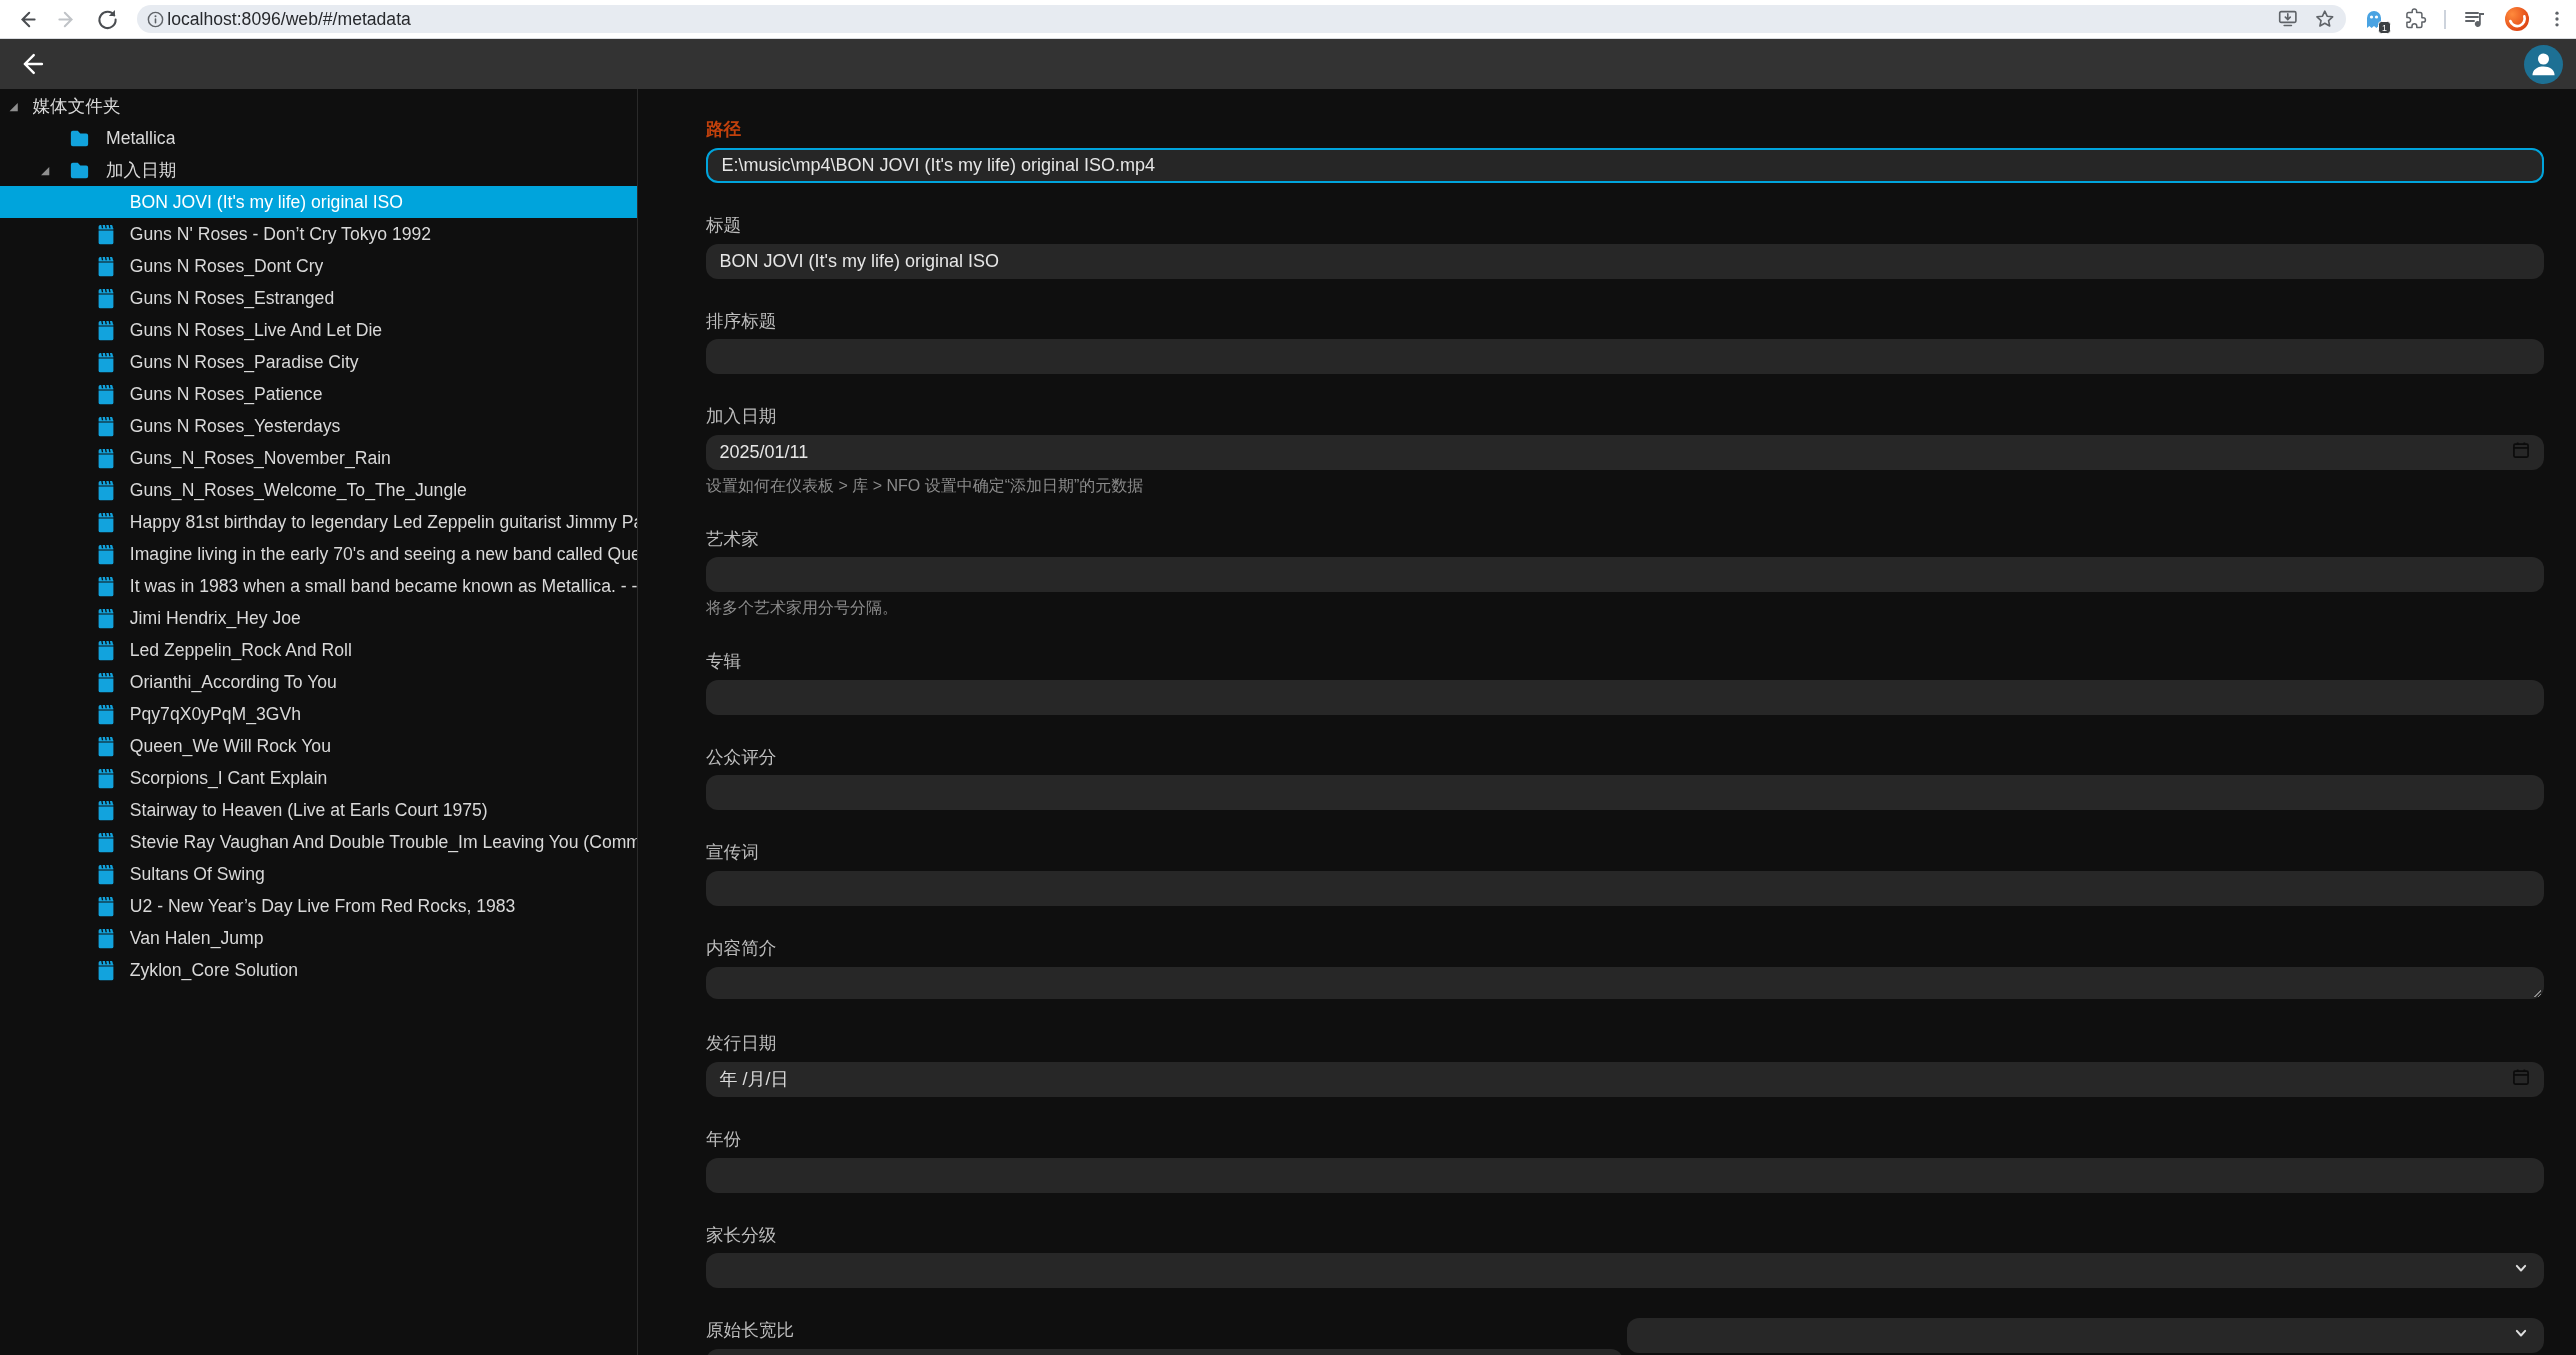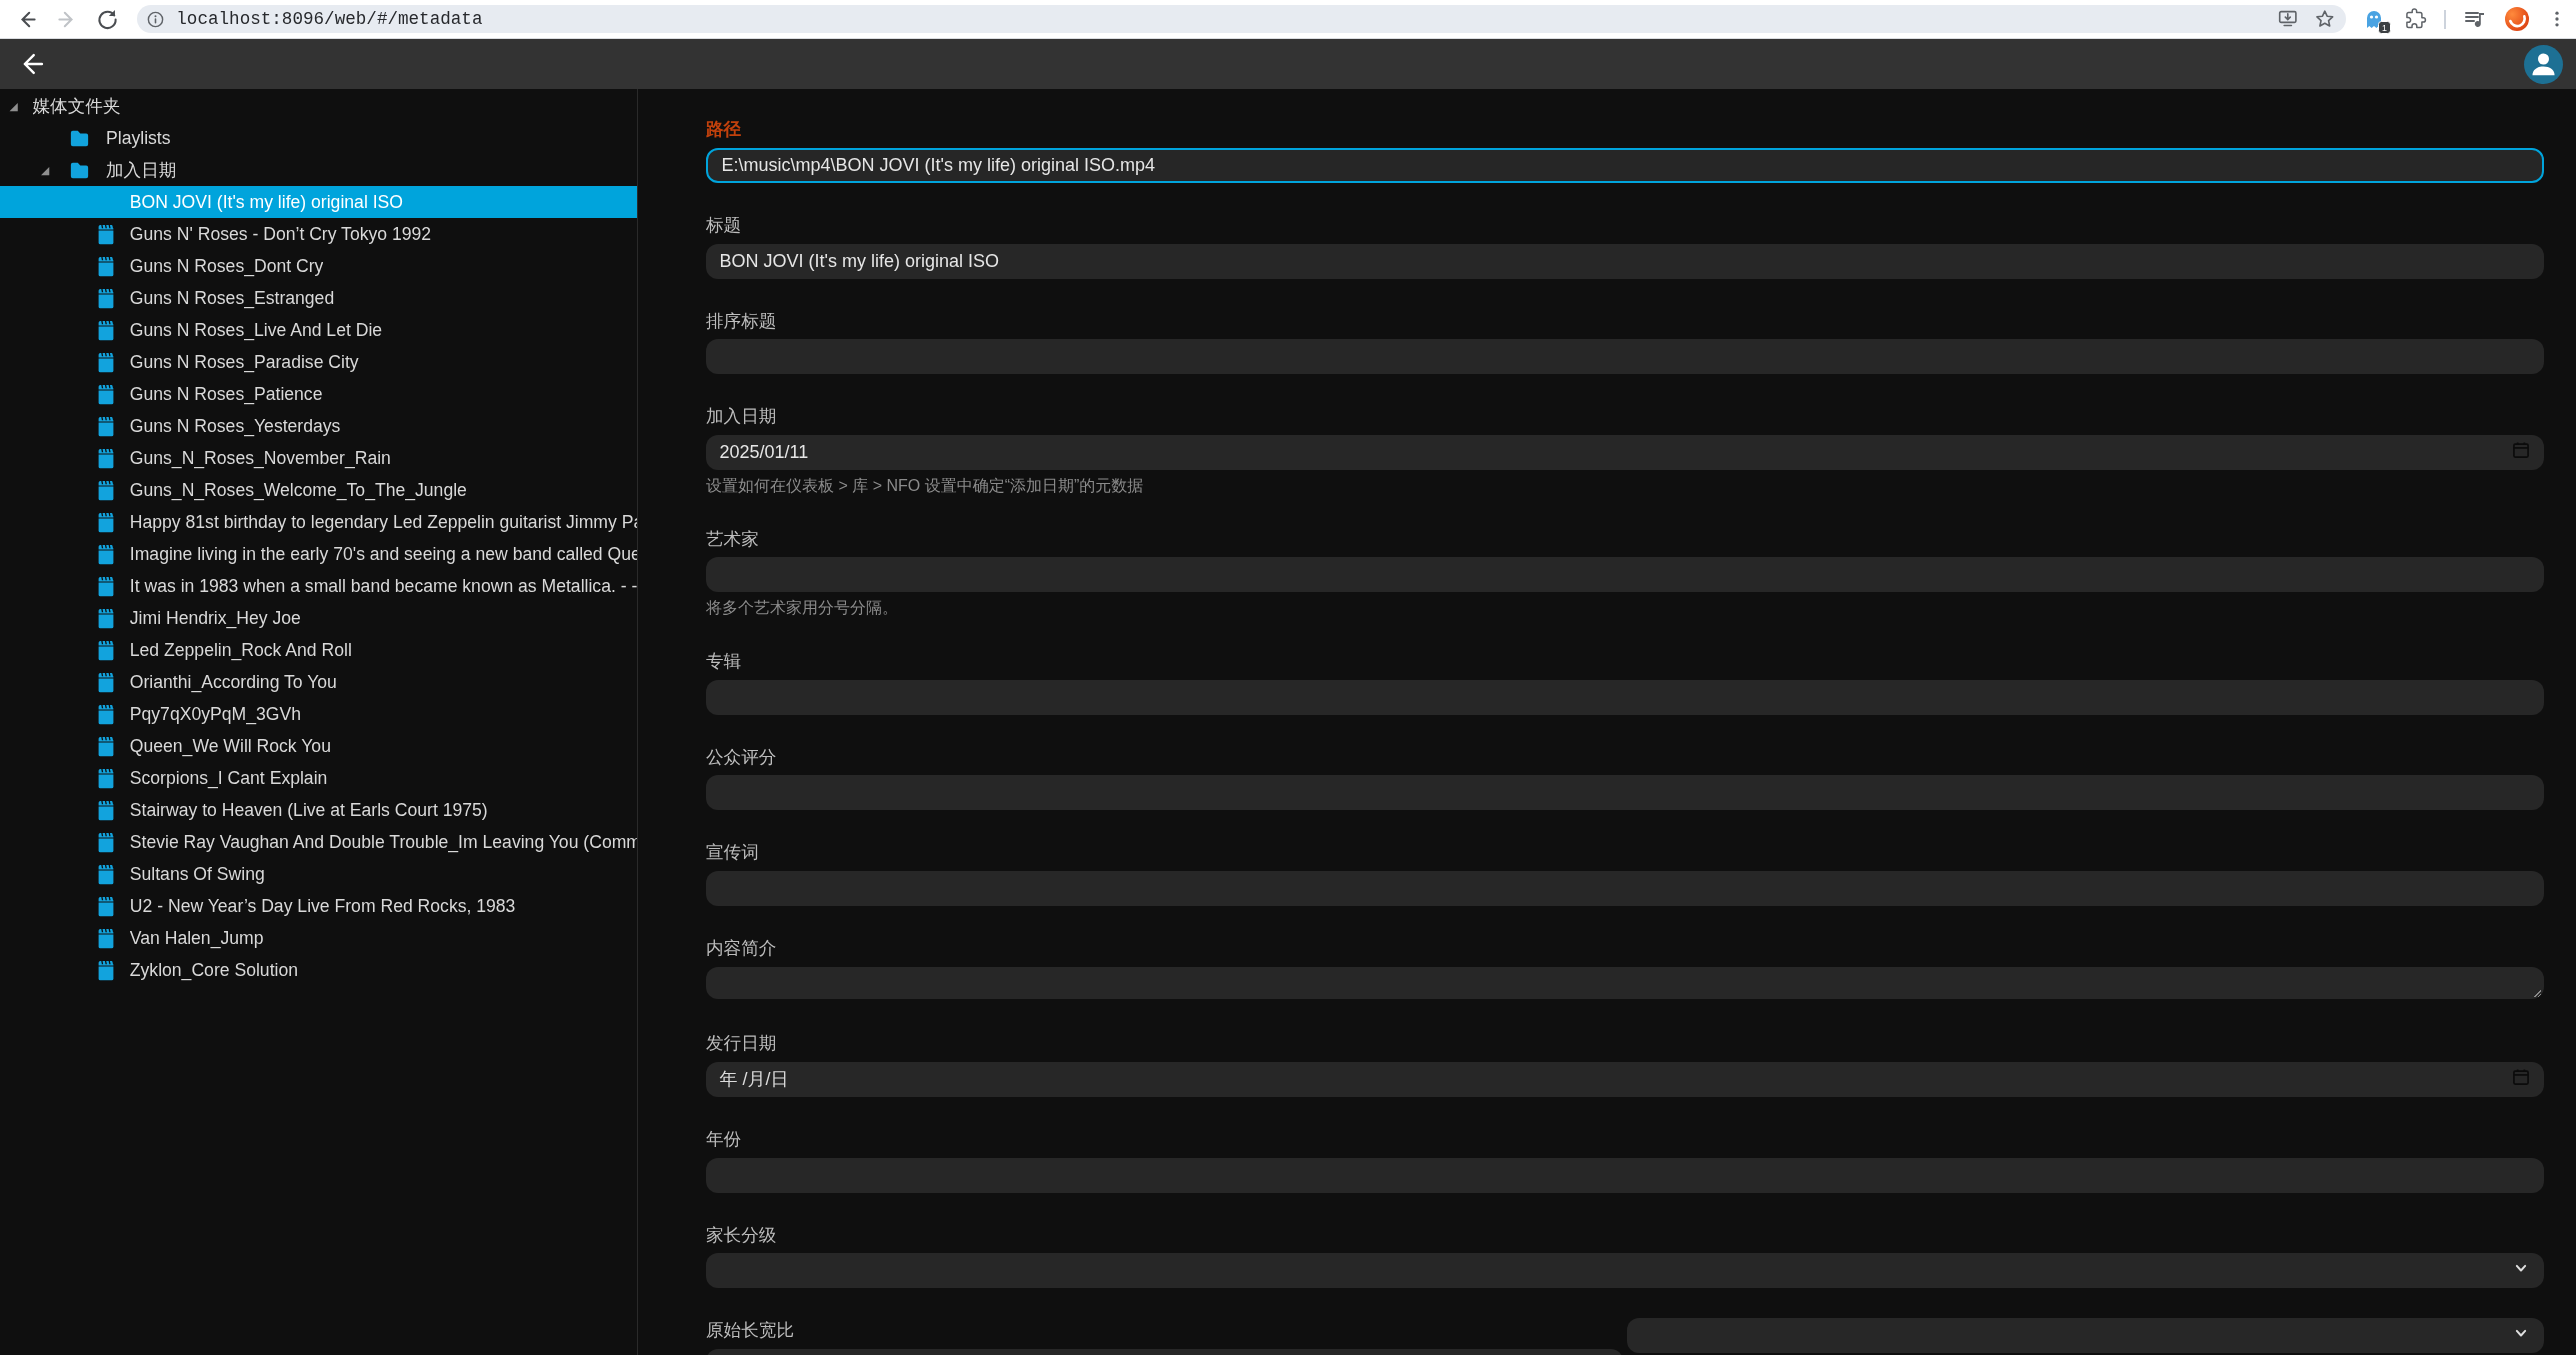--- a/index.html
+++ b/index.html
@@ -5,22 +5,22 @@
   * { margin:0; padding:0; box-sizing:border-box; }
   html,body { width:2576px; height:1356px; overflow:hidden; background:#0f0f0f;
               font-family:"Liberation Sans","DejaVu Sans",sans-serif; }
 
   
   .browser-bar { height:39px; background:#ffffff; border-bottom:0.7px solid #dadce0;
                  display:flex; align-items:center; padding:0 9.5px 0 15px; }
   .nav-ic { width:23px; height:23px; margin-right:17.6px; flex:0 0 auto; }
   .omnibox { flex:1 1 auto; height:28px; background:#e7ebf1; border-radius:14px;
              display:flex; align-items:center; padding:0 10.8px 0 9.5px; margin-right:16px; }
-  .omnibox .url { font-size:17.6px; color:#27292d; margin-left:11px; flex:1 1 auto;
-                  white-space:nowrap; overflow:hidden;font-family:Liberation Mono, monospace; }
+  .omnibox .url { font-size:17.6px; color:#27292d; margin-left:2px; flex:1 1 auto;
+                  white-space:nowrap; overflow:hidden; }
   .omni-ic { width:21.6px; height:21.6px; flex:0 0 auto; margin-left:15px; }
   .ext-cluster { display:flex; align-items:center; gap:17.6px; flex:0 0 auto; }
   .ghost-wrap { position:relative; width:24px; height:24px; }
   .badge { position:absolute; right:-4.7px; bottom:-3.4px; width:13px; height:13px;
            background:#3c4043; color:#fff; font-size:8.8px; border-radius:3.4px;
            display:flex; align-items:center; justify-content:center; border:1.4px solid #fff; }
   .vsep { width:1.4px; height:19px; background:#cdd3dc; }
   .orange-avatar { width:24px; height:24px; border-radius:50%;
                    background:radial-gradient(circle at 30% 30%, #ff8a3c, #e24a17 70%, #c23a10); position:relative; overflow:hidden;}
   .orange-avatar svg{ position:absolute; inset:0; }
@@ -149,21 +149,21 @@
   <aside class="sidebar">
       <div class="tree-row lvl0">
         <span class="tri">◢</span>
         <span class="tree-label">媒体文件夹</span>
       </div>
       <div class="tree-row lvl1">
         <span class="tri"></span>
         <span class="t-icon"><svg width="23" height="23" viewBox="0 0 24 24">
             <path d="M3 6 a2 2 0 0 1 2-2 h5.2 l2.6 2.8 H19 a2 2 0 0 1 2 2 V18 a2 2 0 0 1-2 2 H5 a2 2 0 0 1-2-2 z" fill="#12a3dd"></path>
           </svg></span>
-        <span class="tree-label">Playlists</span>
+        <span class="tree-label">Metallica</span>
       </div>
       <div class="tree-row lvl1">
         <span class="tri">◢</span>
         <span class="t-icon"><svg width="23" height="23" viewBox="0 0 24 24">
             <path d="M3 6 a2 2 0 0 1 2-2 h5.2 l2.6 2.8 H19 a2 2 0 0 1 2 2 V18 a2 2 0 0 1-2 2 H5 a2 2 0 0 1-2-2 z" fill="#12a3dd"></path>
           </svg></span>
         <span class="tree-label">加入日期</span>
       </div>
       <div class="tree-row lvl2 selected">
         <span class="t-icon"><svg width="20" height="23" viewBox="0 0 24 28">

